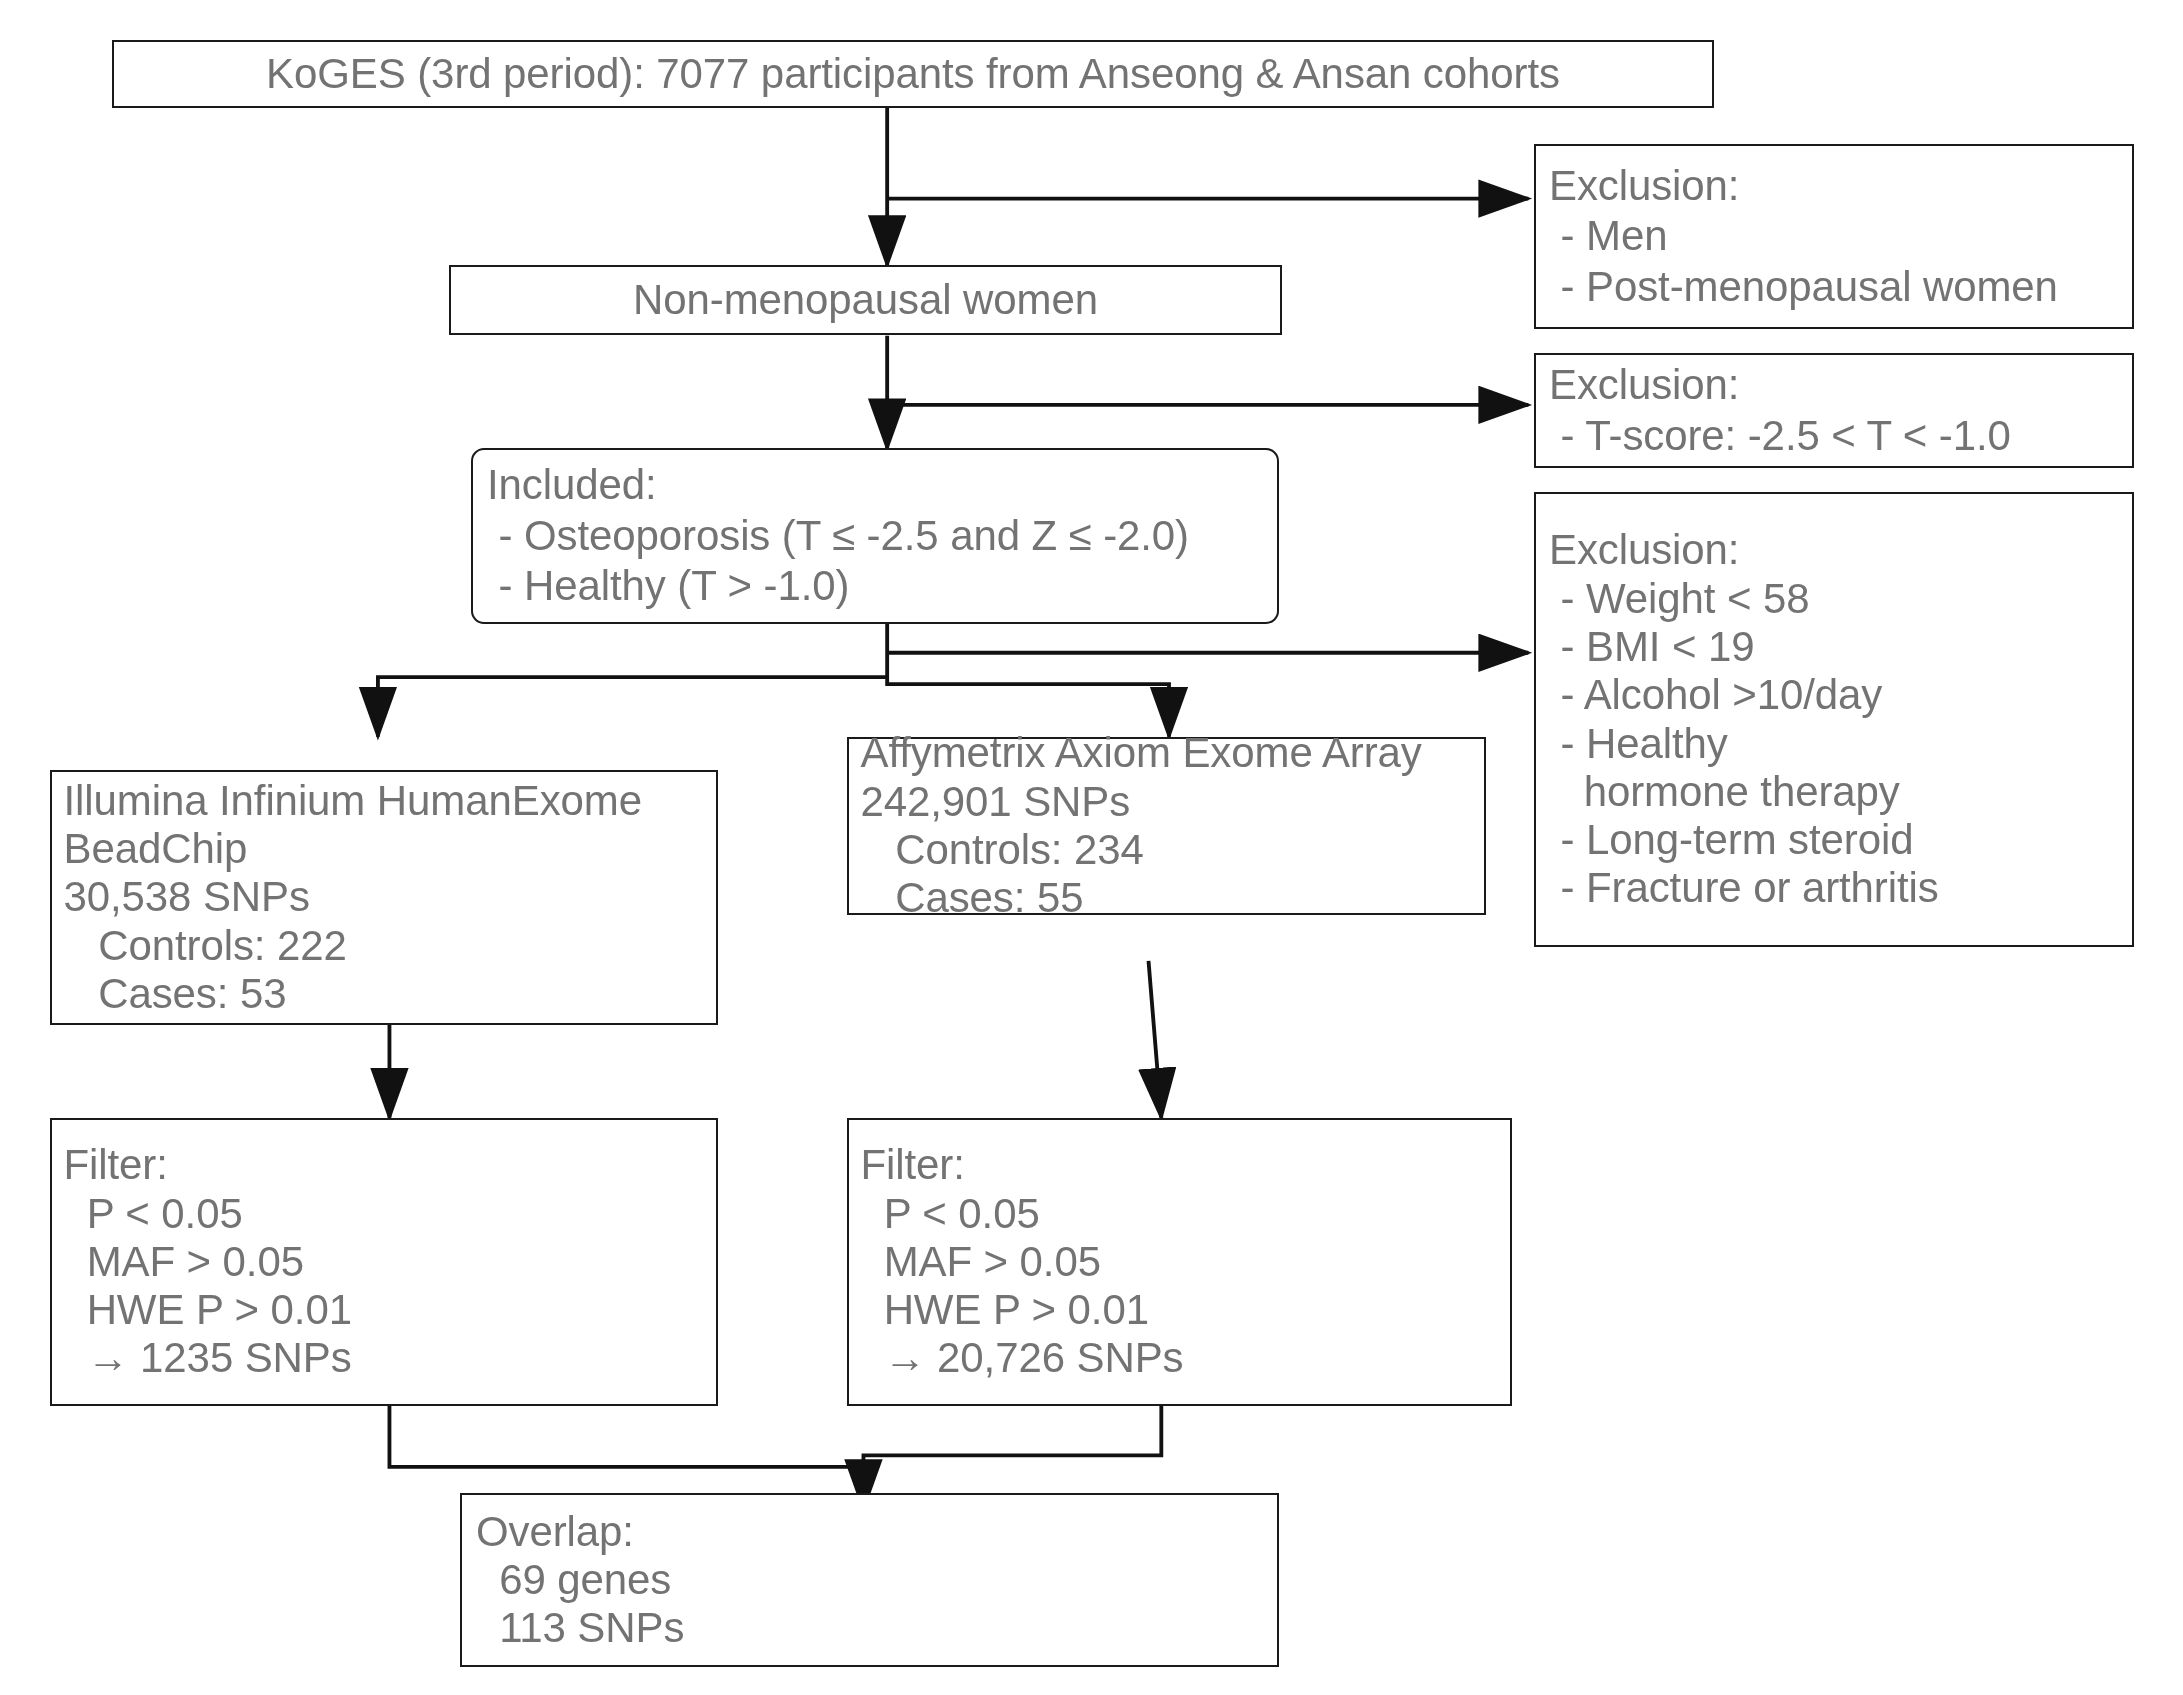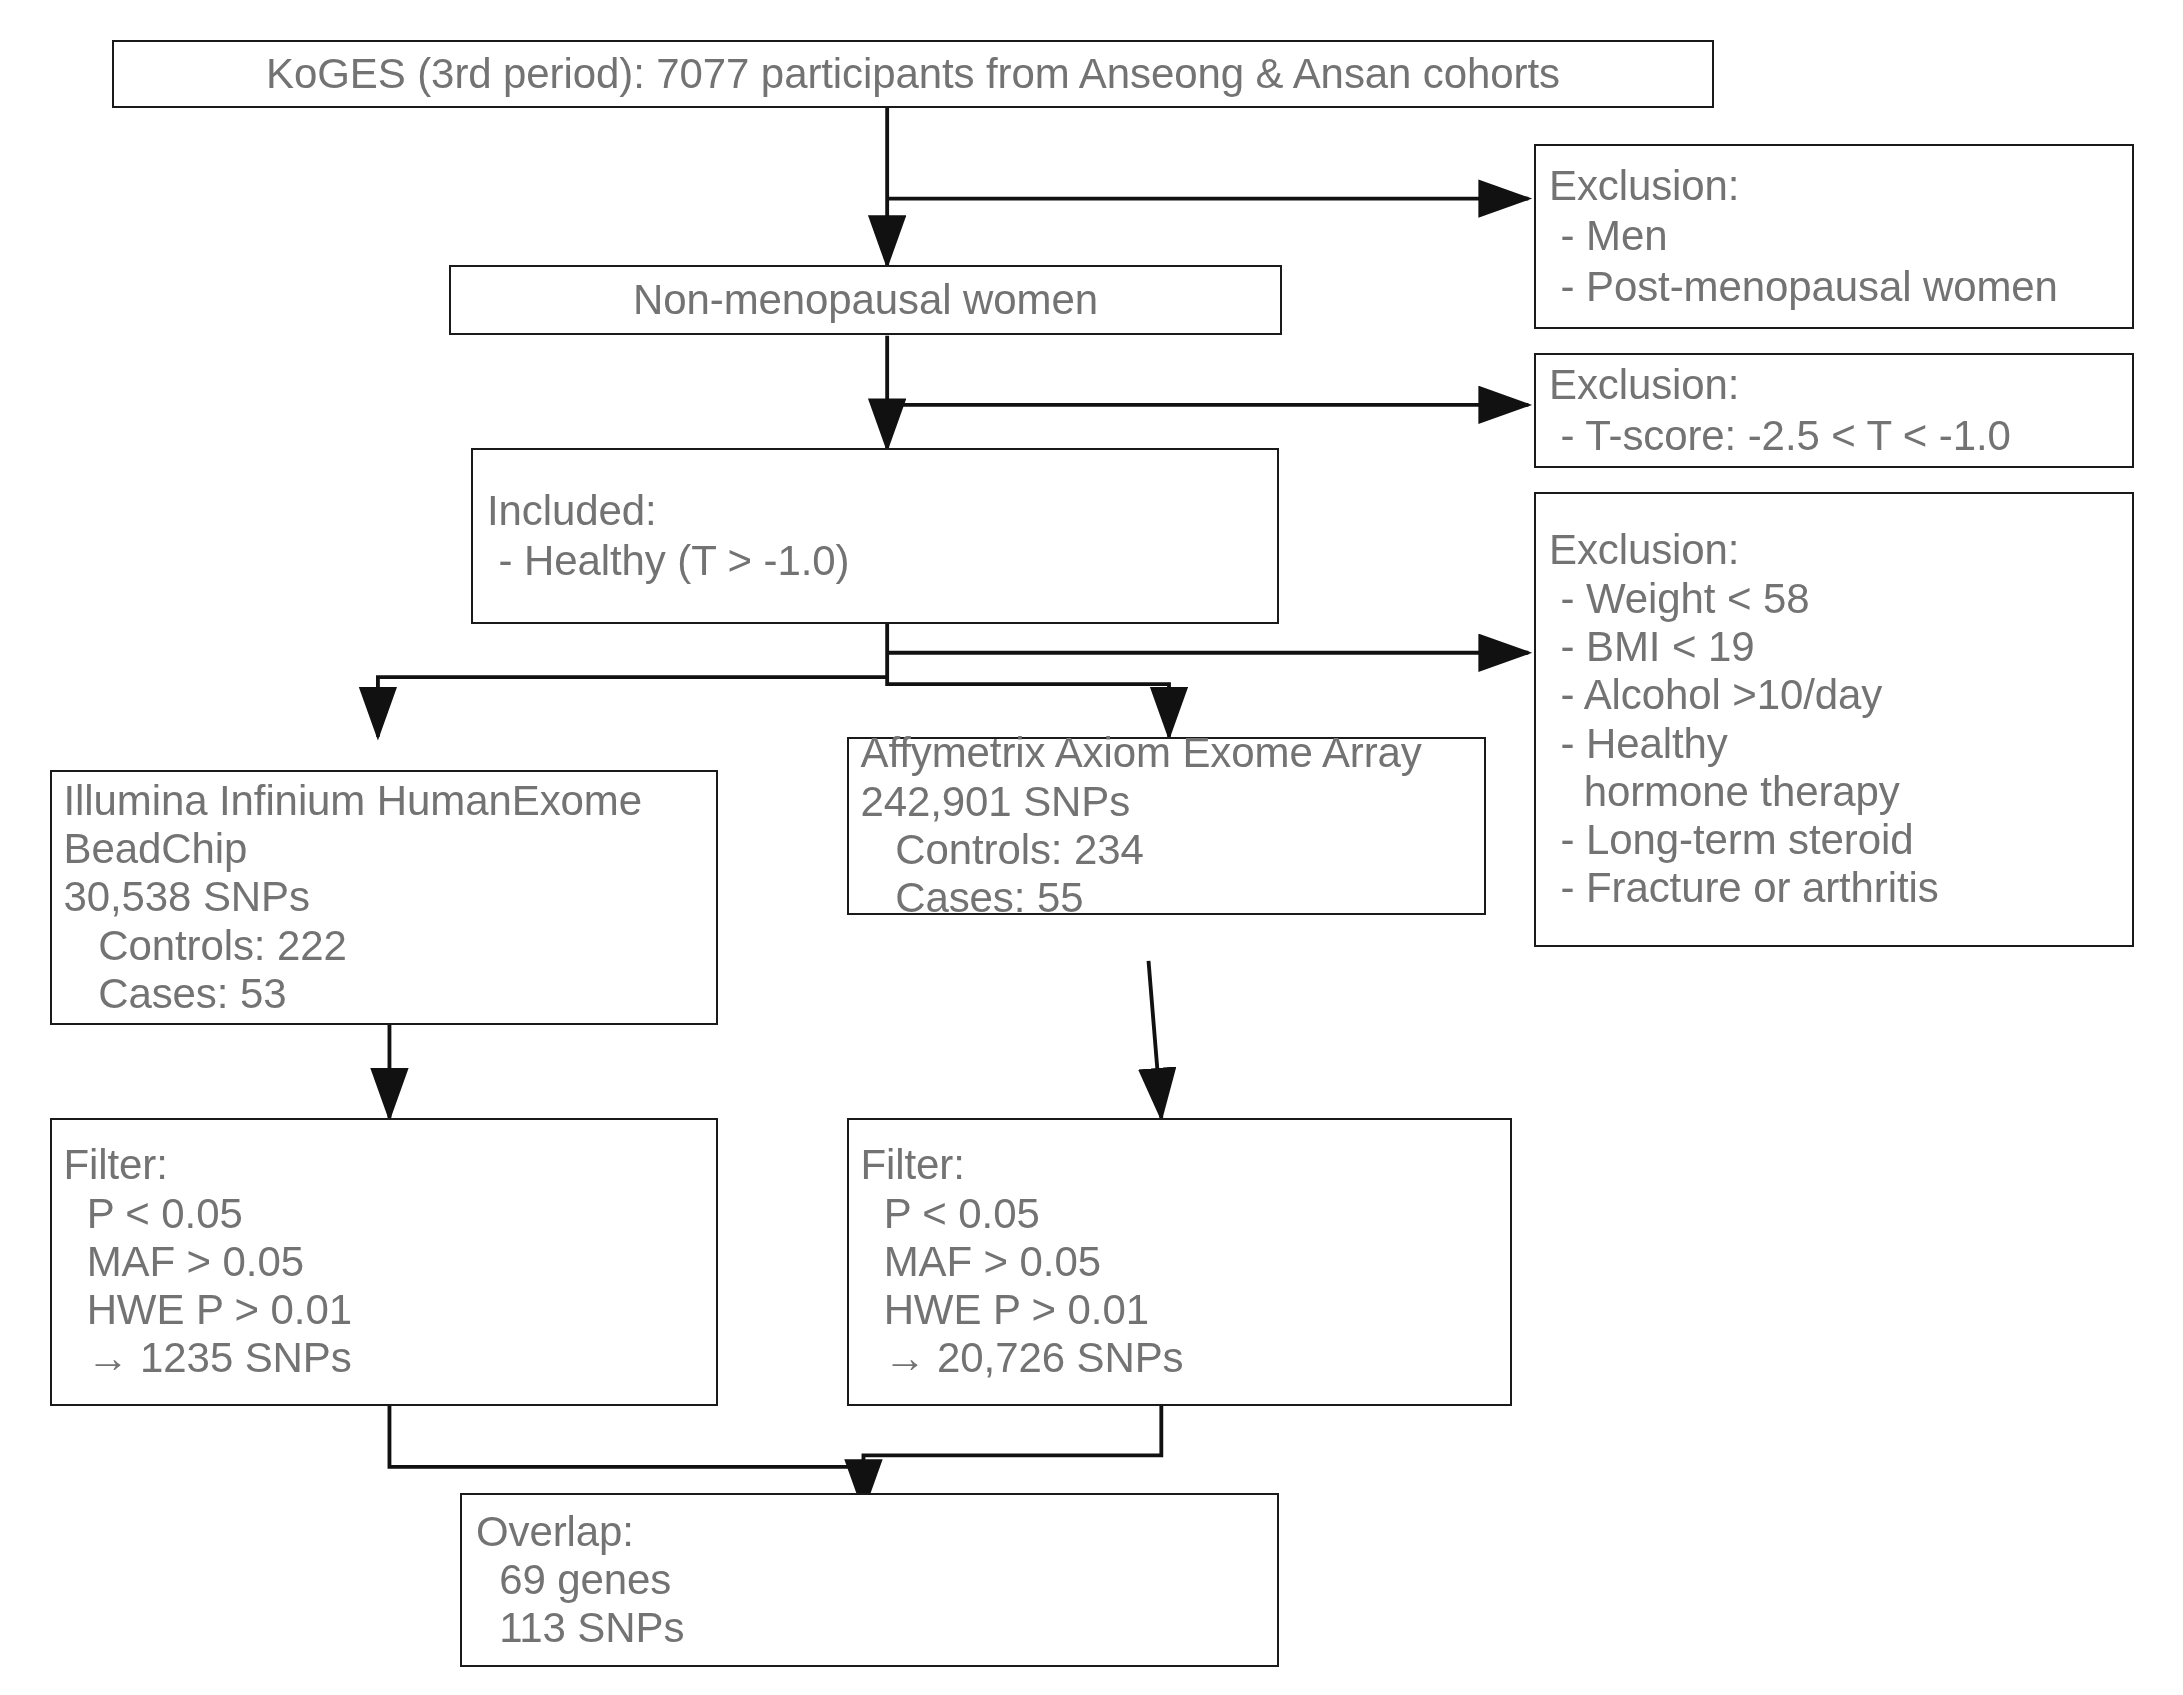--- a/index.html
+++ b/index.html
@@ -91,23 +91,24 @@
       <span class="line c-title">KoGES (3rd period): 7077 participants from Anseong &amp; Ansan cohorts</span>
     </div>
   </div>
 
   <div class="box" style="left:449px; top:265px; width:833px; height:70px;">
     <div class="box-inner" style="justify-content:center;">
       <span class="line c-title">Non-menopausal women</span>
     </div>
   </div>
 
-  <div class="box" style="left:471px; top:448px; width:808px; height:176px;">
+  <div class="box" style="left:471px; top:448px; width:808px; height:176px;border-radius:13px;">
     <div class="box-inner" style="justify-content:center; padding:0 0 0 14px;">
       <span class="line">Included:</span>
+      <span class="line"> - Osteoporosis (T ≤ -2.5 and Z ≤ -2.0)</span>
       <span class="line"> - Healthy (T &gt; -1.0)</span>
     </div>
   </div>
 
   <div class="box" style="left:1534px; top:144px; width:600px; height:185px;">
     <div class="box-inner" style="justify-content:center; padding:0 0 0 13px;">
       <span class="line">Exclusion:</span>
       <span class="line"> - Men</span>
       <span class="line"> - Post-menopausal women</span>
     </div>

